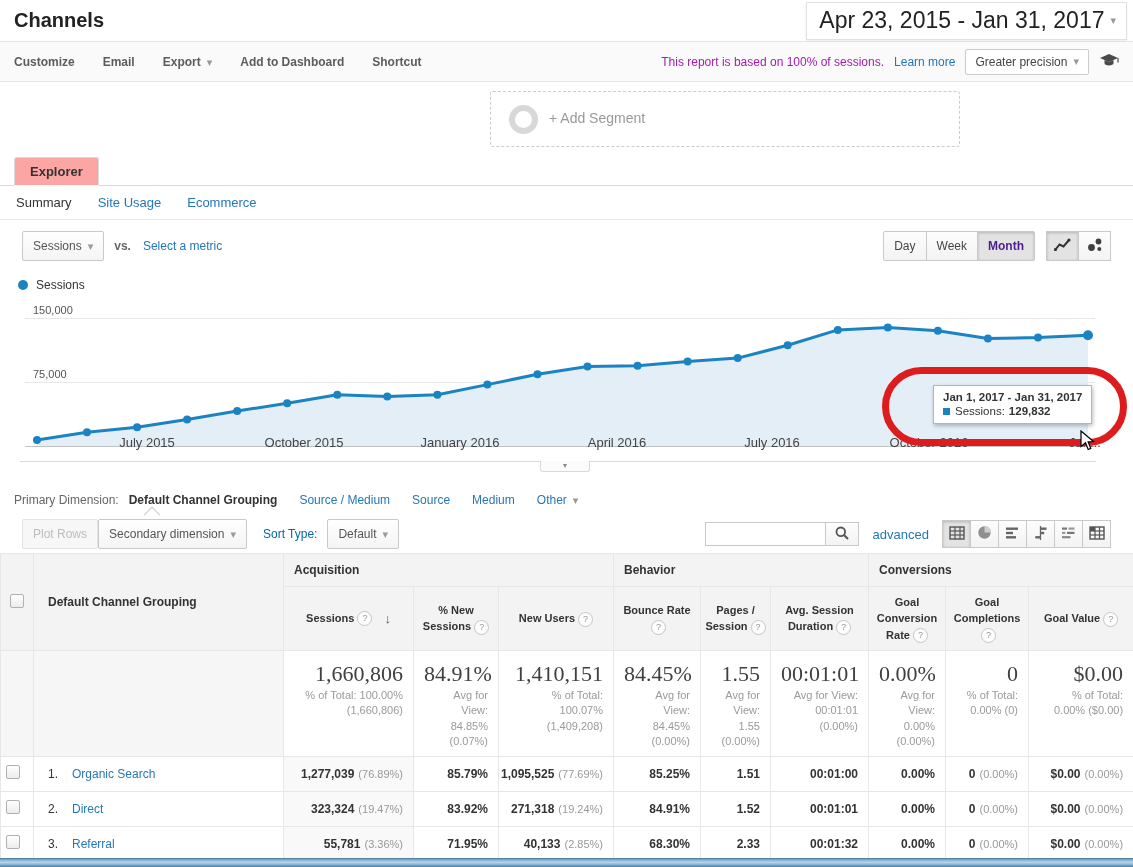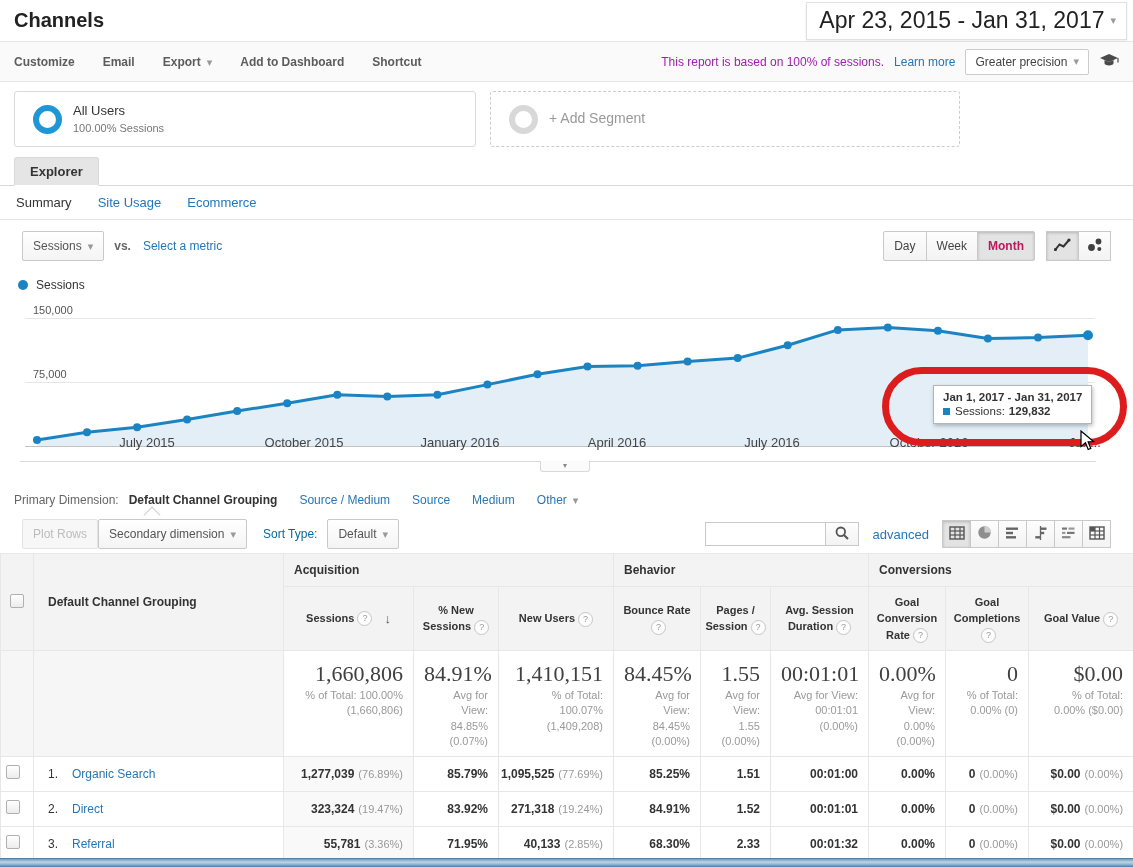--- a/index.html
+++ b/index.html
@@ -29,35 +29,35 @@
   #all-users-card{position:absolute;left:14px;top:9px;width:460px;height:54px;border:1px solid #d9d9d9;border-radius:3px;background:#fff;cursor:pointer;}
   .donut{position:absolute;left:18px;top:13px;width:17px;height:17px;border:6px solid #1f97d4;border-radius:50%;}
   .donut.gray{border-color:#d8d8d8;}
   #all-users-title{position:absolute;left:58px;top:11px;font-size:13px;color:#333;}
   #all-users-sub{position:absolute;left:58px;top:30px;font-size:11px;color:#777;}
   #add-segment-box{position:absolute;left:490px;top:9px;width:468px;height:54px;border:1px dashed #ccc;border-radius:3px;cursor:pointer;}
   #add-segment-label{position:absolute;left:58px;top:18px;font-size:14px;color:#999;}
 
   
   #explorer-row{left:0;top:156px;width:1133px;height:30px;border-bottom:1px solid #d9d9d9;box-sizing:border-box;}
-  #explorer-tab{position:absolute;left:14px;top:1px;height:29px;box-sizing:border-box;background:#e5e5e5;border:1px solid #d9d9d9;border-bottom:1px solid #fff;
+  #explorer-tab{position:absolute;left:14px;top:1px;height:29px;box-sizing:border-box;background:#fca5a5;border:1px solid #d9d9d9;border-bottom:1px solid #fff;
                 border-radius:3px 3px 0 0;padding:6px 15px 0;font-weight:bold;font-size:13px;color:#333;cursor:pointer;}
   #subtab-bar{left:0;top:186px;width:1133px;height:34px;border-bottom:1px solid #e6e6e6;display:flex;align-items:center;box-sizing:border-box;padding-left:16px;}
   .subtab{font-size:13px;margin-right:26px;cursor:pointer;}
   .subtab.active{color:#333;cursor:default;}
 
   
   #metric-bar{left:0;top:220px;width:1133px;height:52px;display:flex;align-items:center;box-sizing:border-box;padding:0 22px;}
   .btn{background:linear-gradient(#ffffff,#f4f4f4);border:1px solid #c9c9c9;border-radius:2px;color:#555;padding:7px 10px;display:inline-flex;align-items:center;cursor:pointer;}
   #vs-label{margin:0 12px 0 10px;color:#666;font-weight:bold;}
   #granularity{margin-left:auto;display:flex;}
   .gran-btn{background:linear-gradient(#fdfdfd,#f3f3f3);border:1px solid #c9c9c9;padding:7px 10px;color:#444;margin-left:-1px;cursor:pointer;}
   .gran-btn:first-child{border-radius:2px 0 0 2px;margin-left:0;}
   .gran-btn:last-child{border-radius:0 2px 2px 0;}
-  .gran-btn.active{background:#e3e3e3;box-shadow:inset 0 1px 3px rgba(0,0,0,.2);font-weight:bold;color:#be185d;}
+  .gran-btn.active{background:#e3e3e3;box-shadow:inset 0 1px 3px rgba(0,0,0,.2);font-weight:bold;color:#4c1d95;}
   #chart-type{margin-left:12px;display:flex;}
   .icon-btn{width:33px;height:30px;background:linear-gradient(#fdfdfd,#f3f3f3);border:1px solid #c9c9c9;margin-left:-1px;
             display:flex;align-items:center;justify-content:center;cursor:pointer;box-sizing:border-box;}
   .icon-btn.active{background:#e3e3e3;box-shadow:inset 0 1px 3px rgba(0,0,0,.2);}
 
   
   #legend{left:18px;top:278px;display:flex;align-items:center;}
   #legend-dot{width:10px;height:10px;border-radius:50%;background:#1c83c2;margin-right:8px;}
   #chart-wrap{left:0;top:300px;width:1133px;height:175px;}
   #x-labels{position:absolute;left:0;top:135px;width:1133px;height:14px;font-size:13px;color:#444;}
@@ -148,25 +148,20 @@
       </span>
       <span id="gradcap"><svg width="20" height="15" viewBox="0 0 20 15">
             <polygon points="10,1 19,5 10,9 1,5" fill="#4a4a4a"></polygon>
             <path d="M5.5,7 v3.2 c0,1.3 2,2.2 4.5,2.2 s4.5,-0.9 4.5,-2.2 V7 L10,9 Z" fill="#4a4a4a"></path>
             <path d="M19,5 v4.5" stroke="#4a4a4a" stroke-width="1.2" fill="none"></path>
           </svg></span>
     </span>
   </div>
 
   <div id="segment-bar" class="abs">
-    <div id="all-users-card">
-      <div class="donut"></div>
-      <div id="all-users-title">All Users</div>
-      <div id="all-users-sub">100.00% Sessions</div>
-    </div>
     <div id="add-segment-box">
       <div class="donut gray"></div>
       <div id="add-segment-label">+ Add Segment</div>
     </div>
   </div>
 
   <div id="explorer-row" class="abs">
     <div id="explorer-tab">Explorer</div>
   </div>
   <div id="subtab-bar" class="abs">

